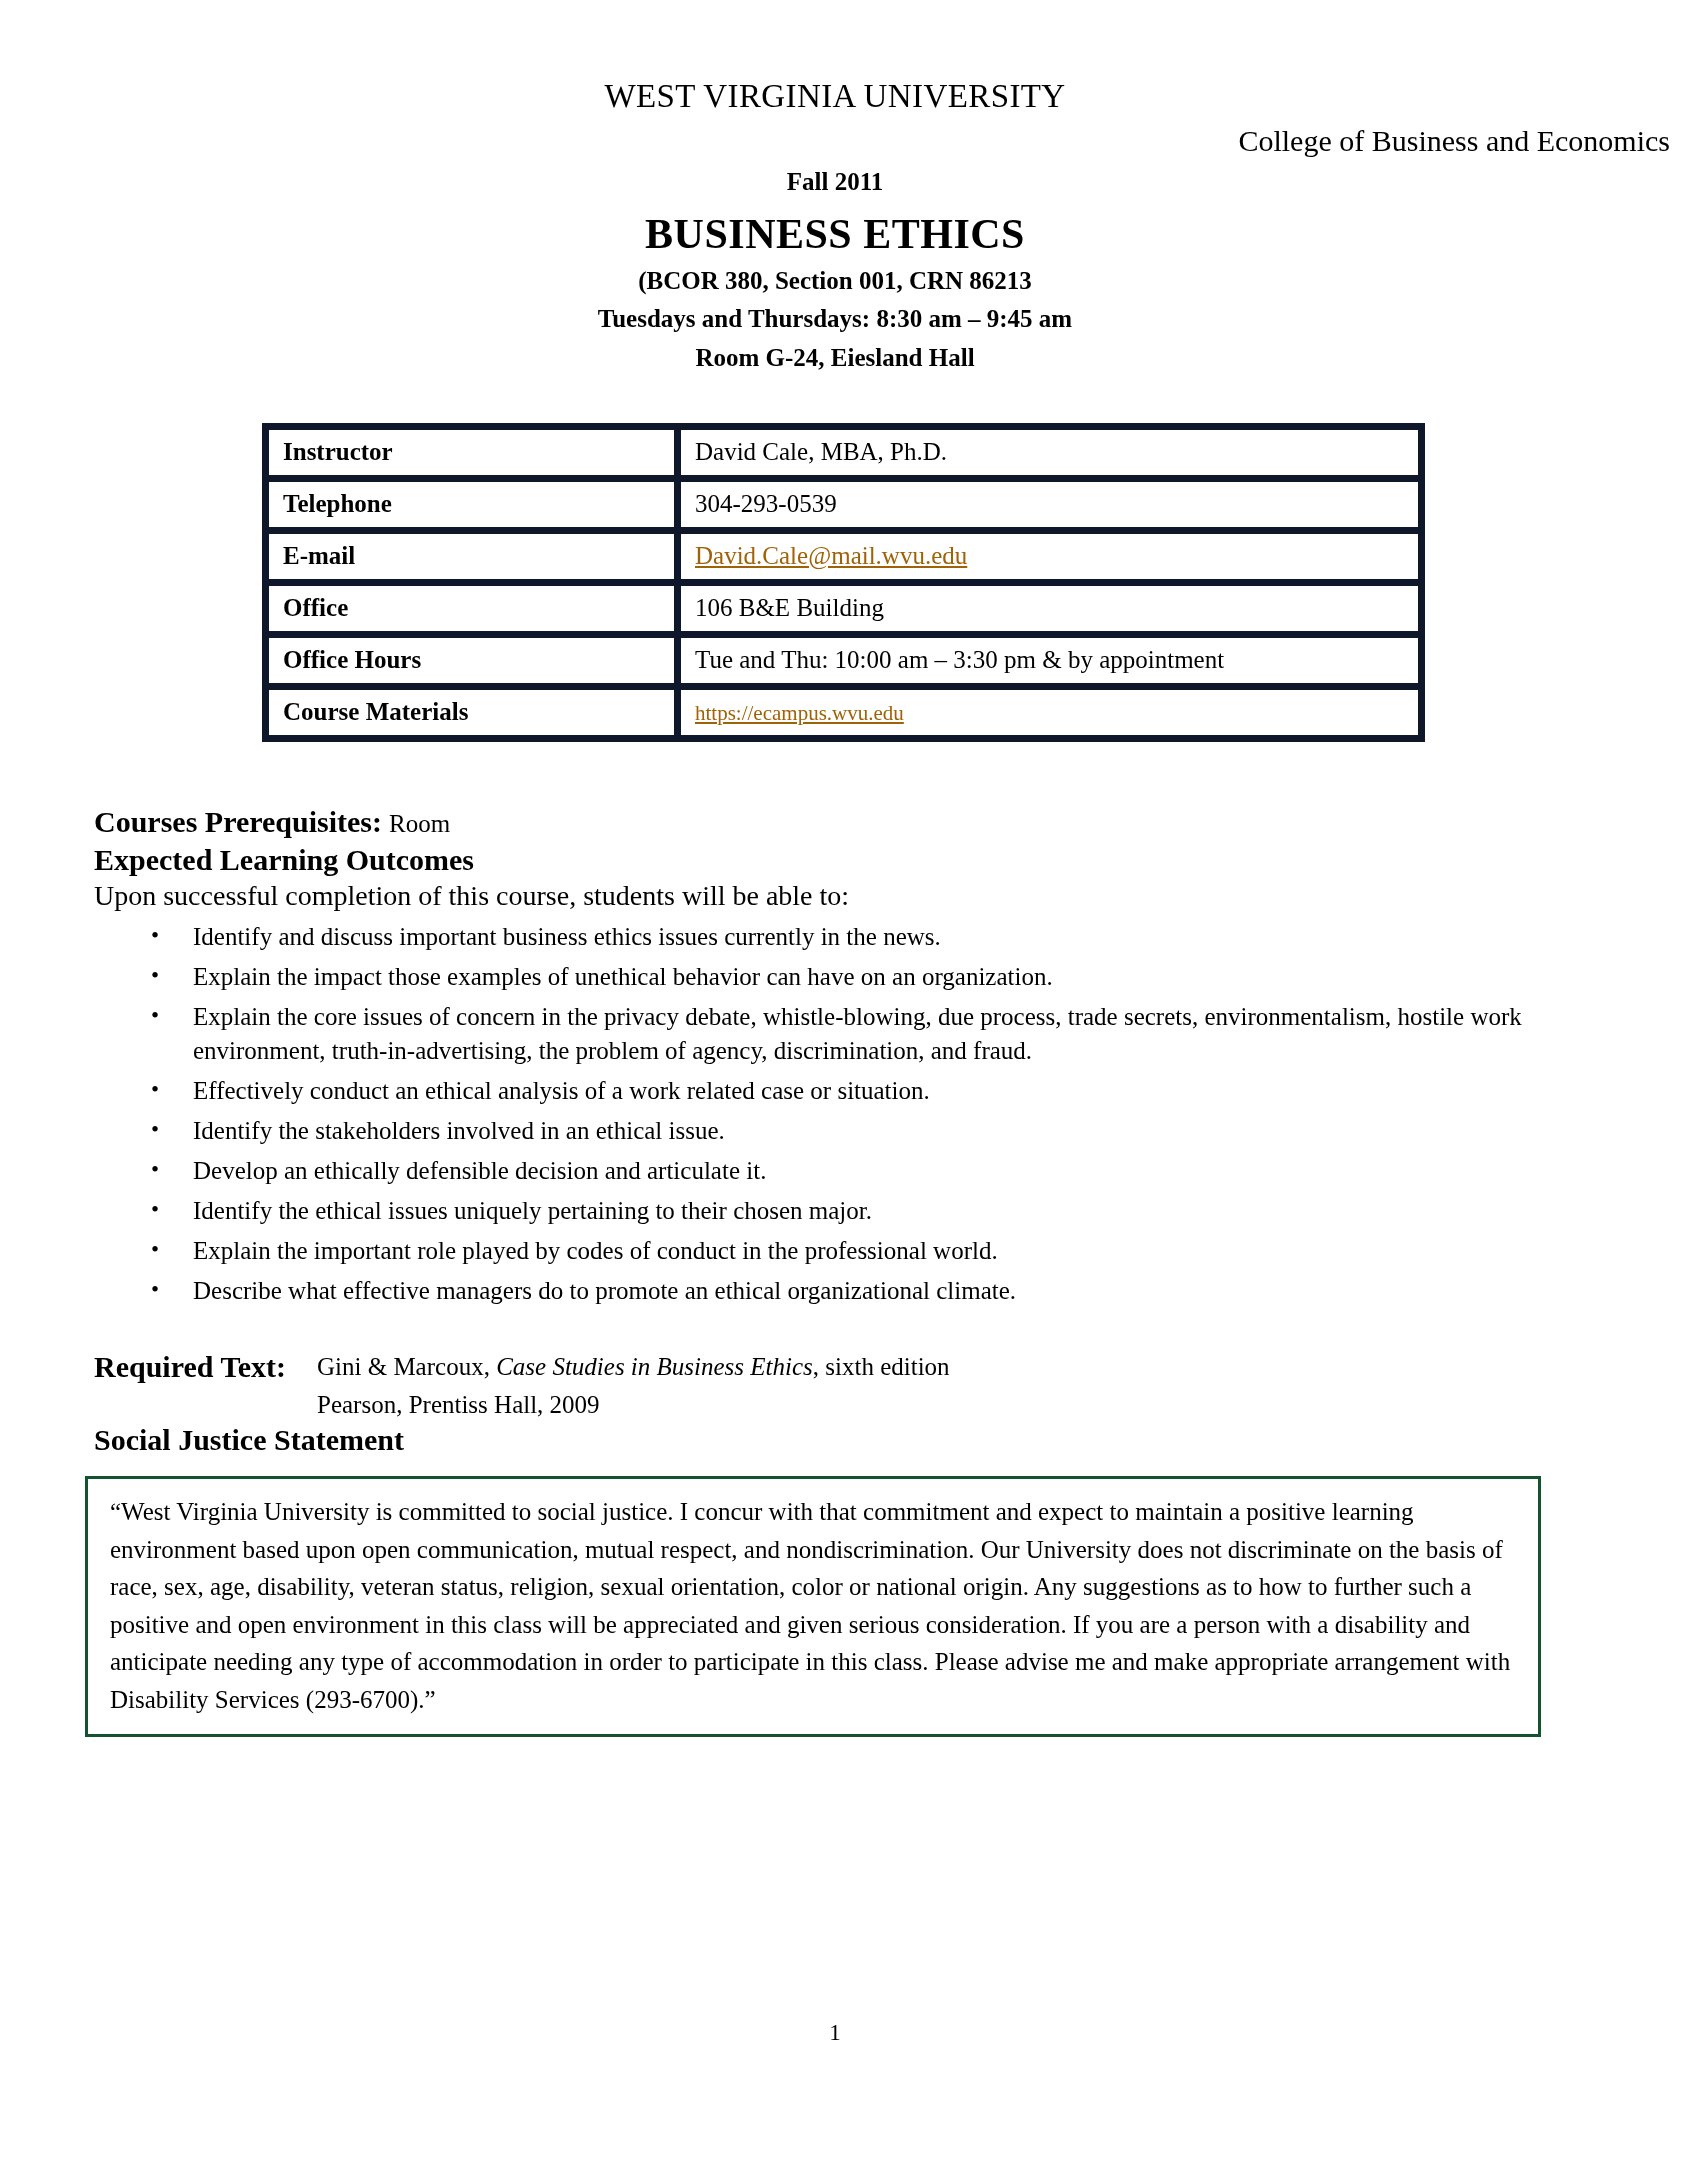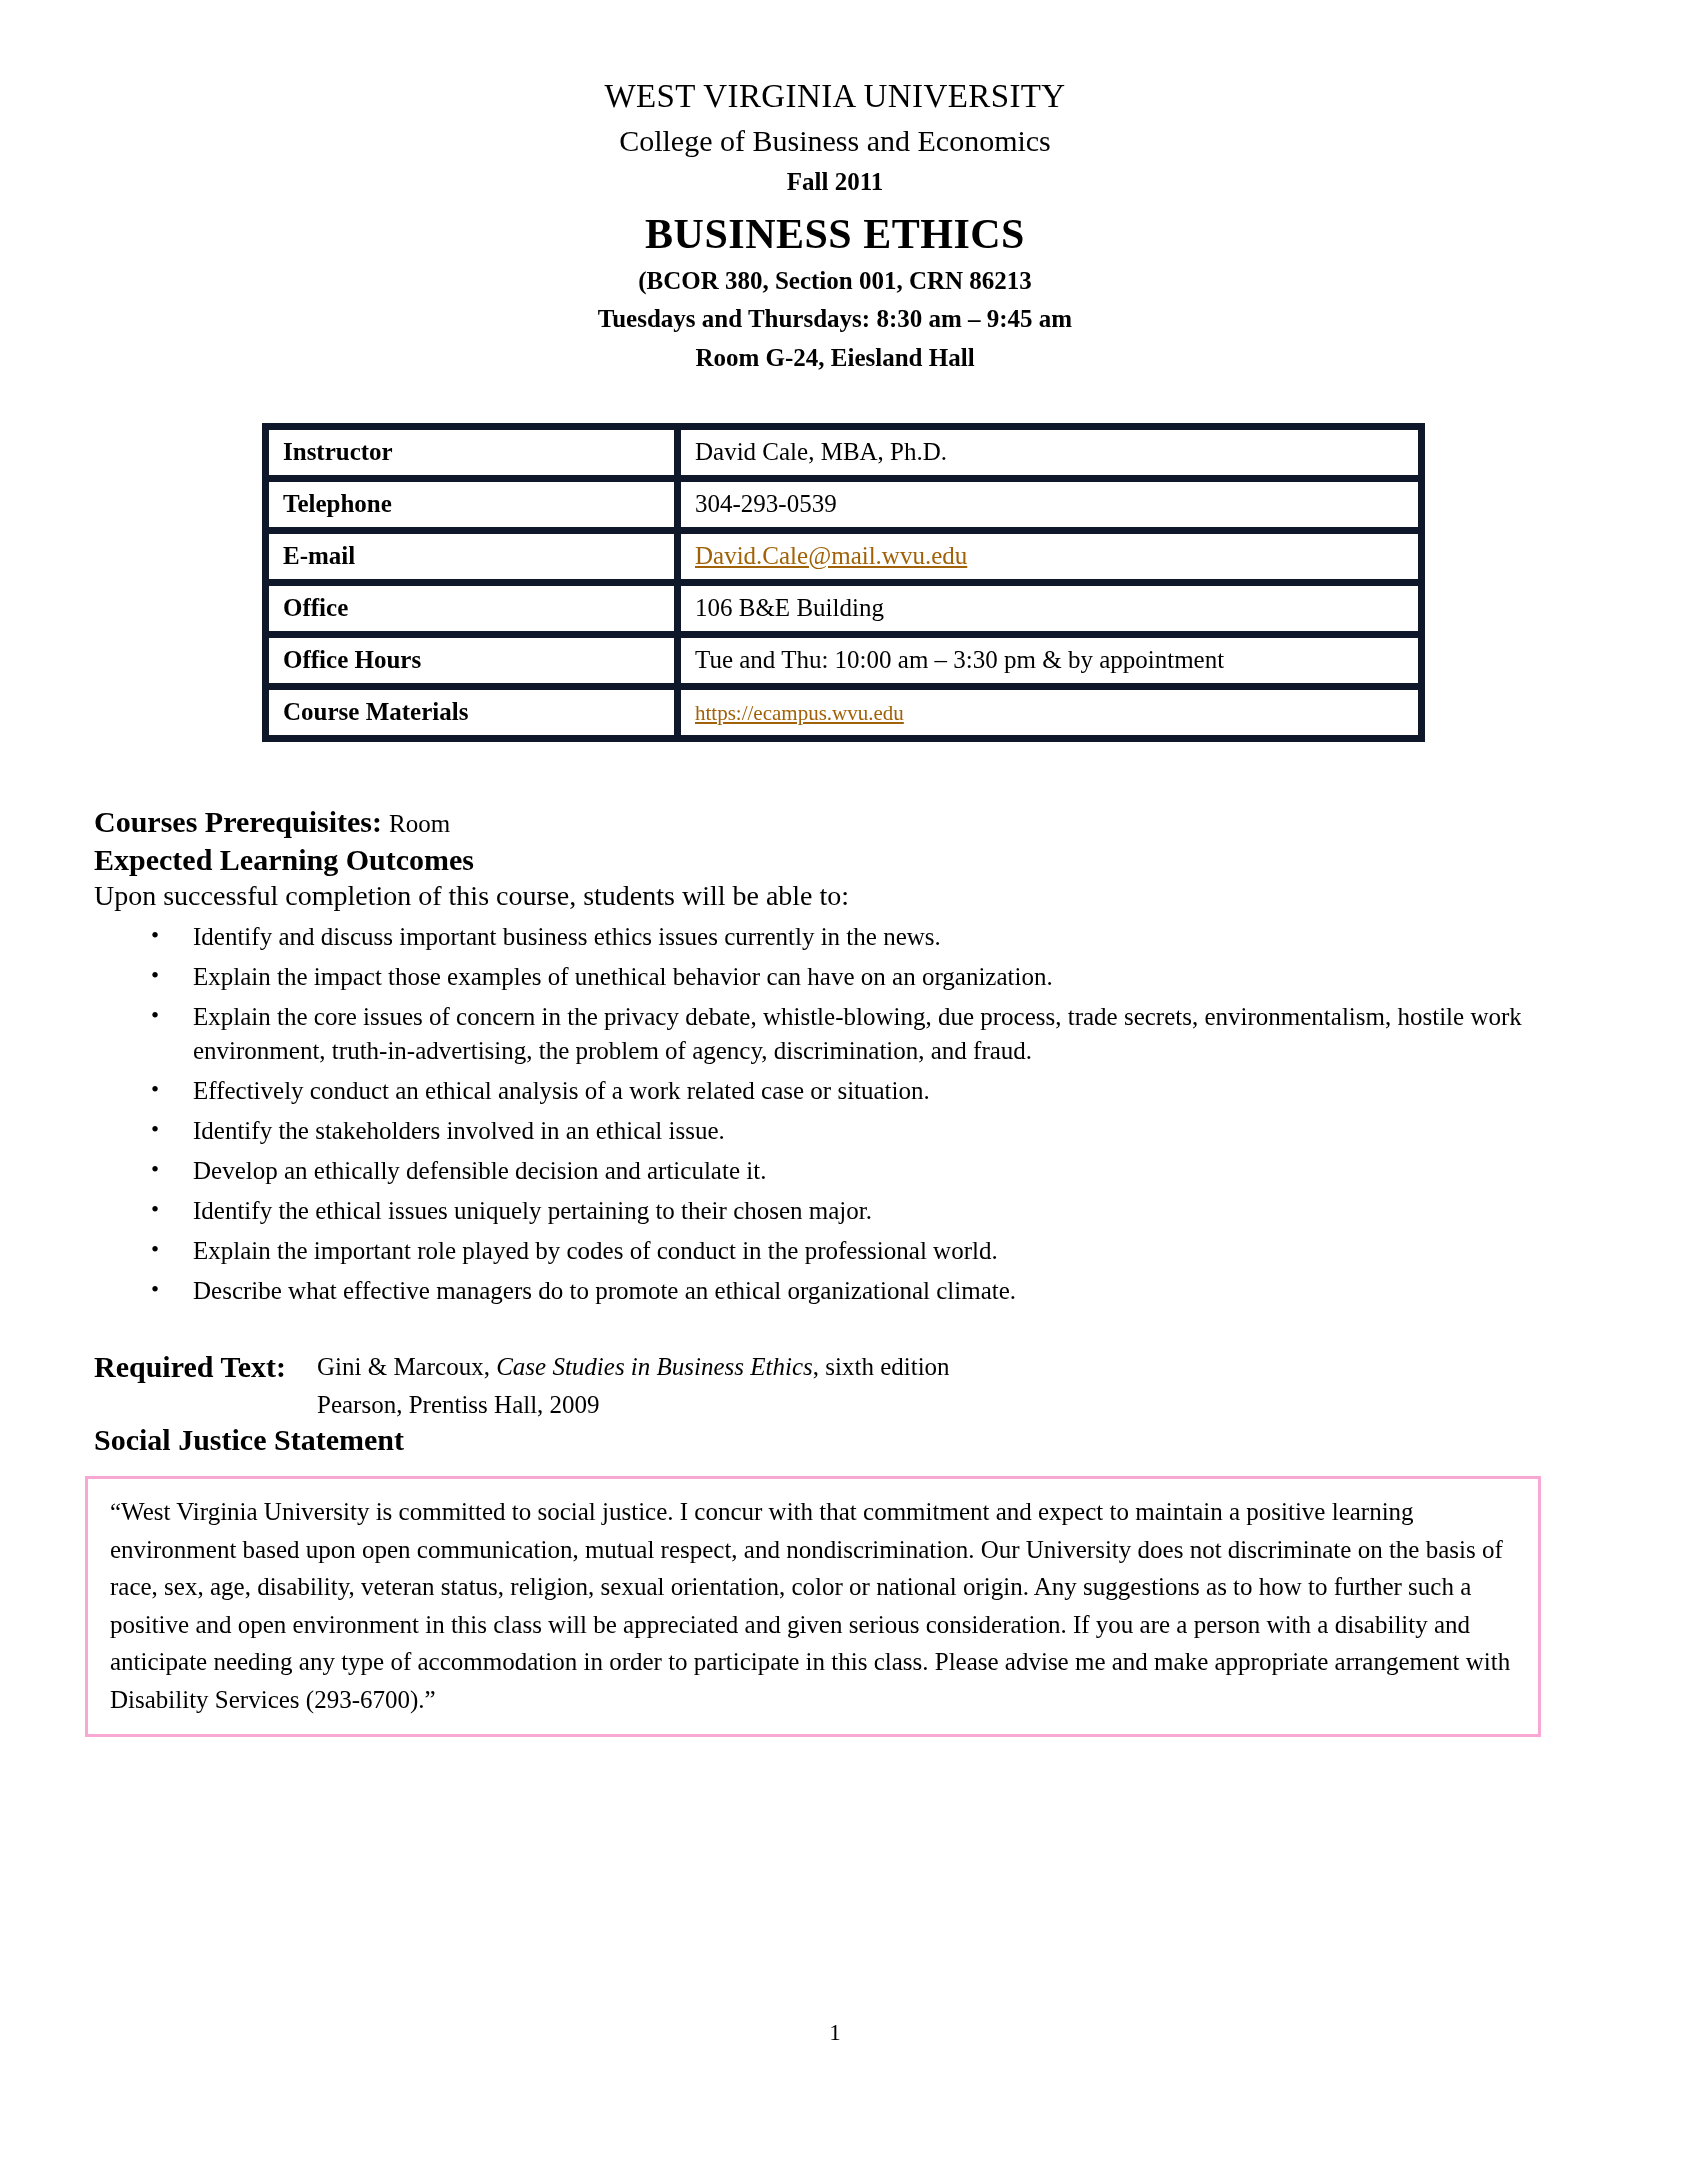--- a/index.html
+++ b/index.html
@@ -34,20 +34,21 @@
     letter-spacing: 0.4px;
     line-height: 1.18;
     font-weight: normal;
     font-variant: normal;
   }
   .college-name {
     font-size: 30px;
     line-height: 1.3;
     margin-top: 5px;
     font-weight: normal;
+    text-align: right;
   }
   .term {
     font-size: 25px;
     font-weight: bold;
     margin-top: 6px;
     line-height: 1.25;
   }
   .course-title {
     font-size: 42px;
     font-weight: bold;
@@ -174,21 +175,21 @@
   }
 
   
   .sj-heading {
     margin-top: 51px;
   }
   .sj-box {
     margin-top: 18px;
     margin-left: 85px;
     margin-right: 129px;
-    border: 3px solid #f9a8d4;
+    border: 3px solid #14532d;
     padding: 14px 20px 16px 22px;
     font-size: 25px;
     line-height: 1.50;
     text-align: left;
   }
   .sj-box p {
     margin: 0;
   }
 
   

